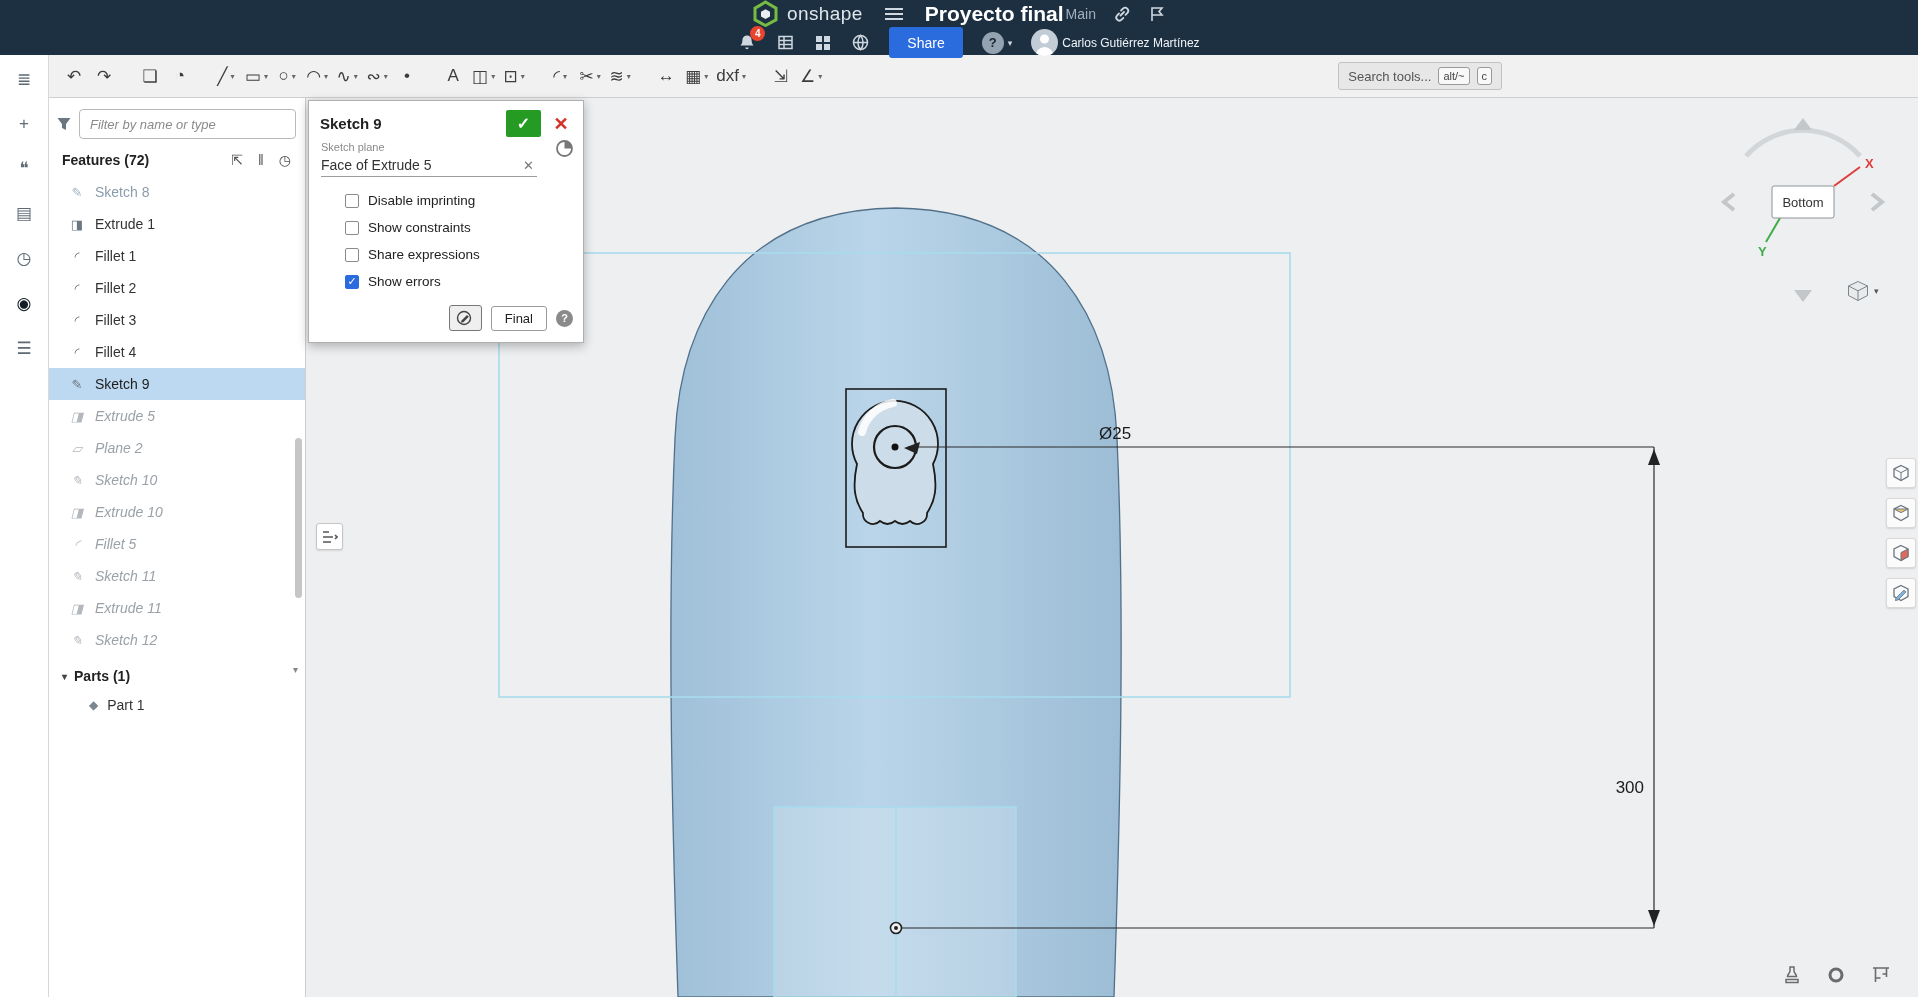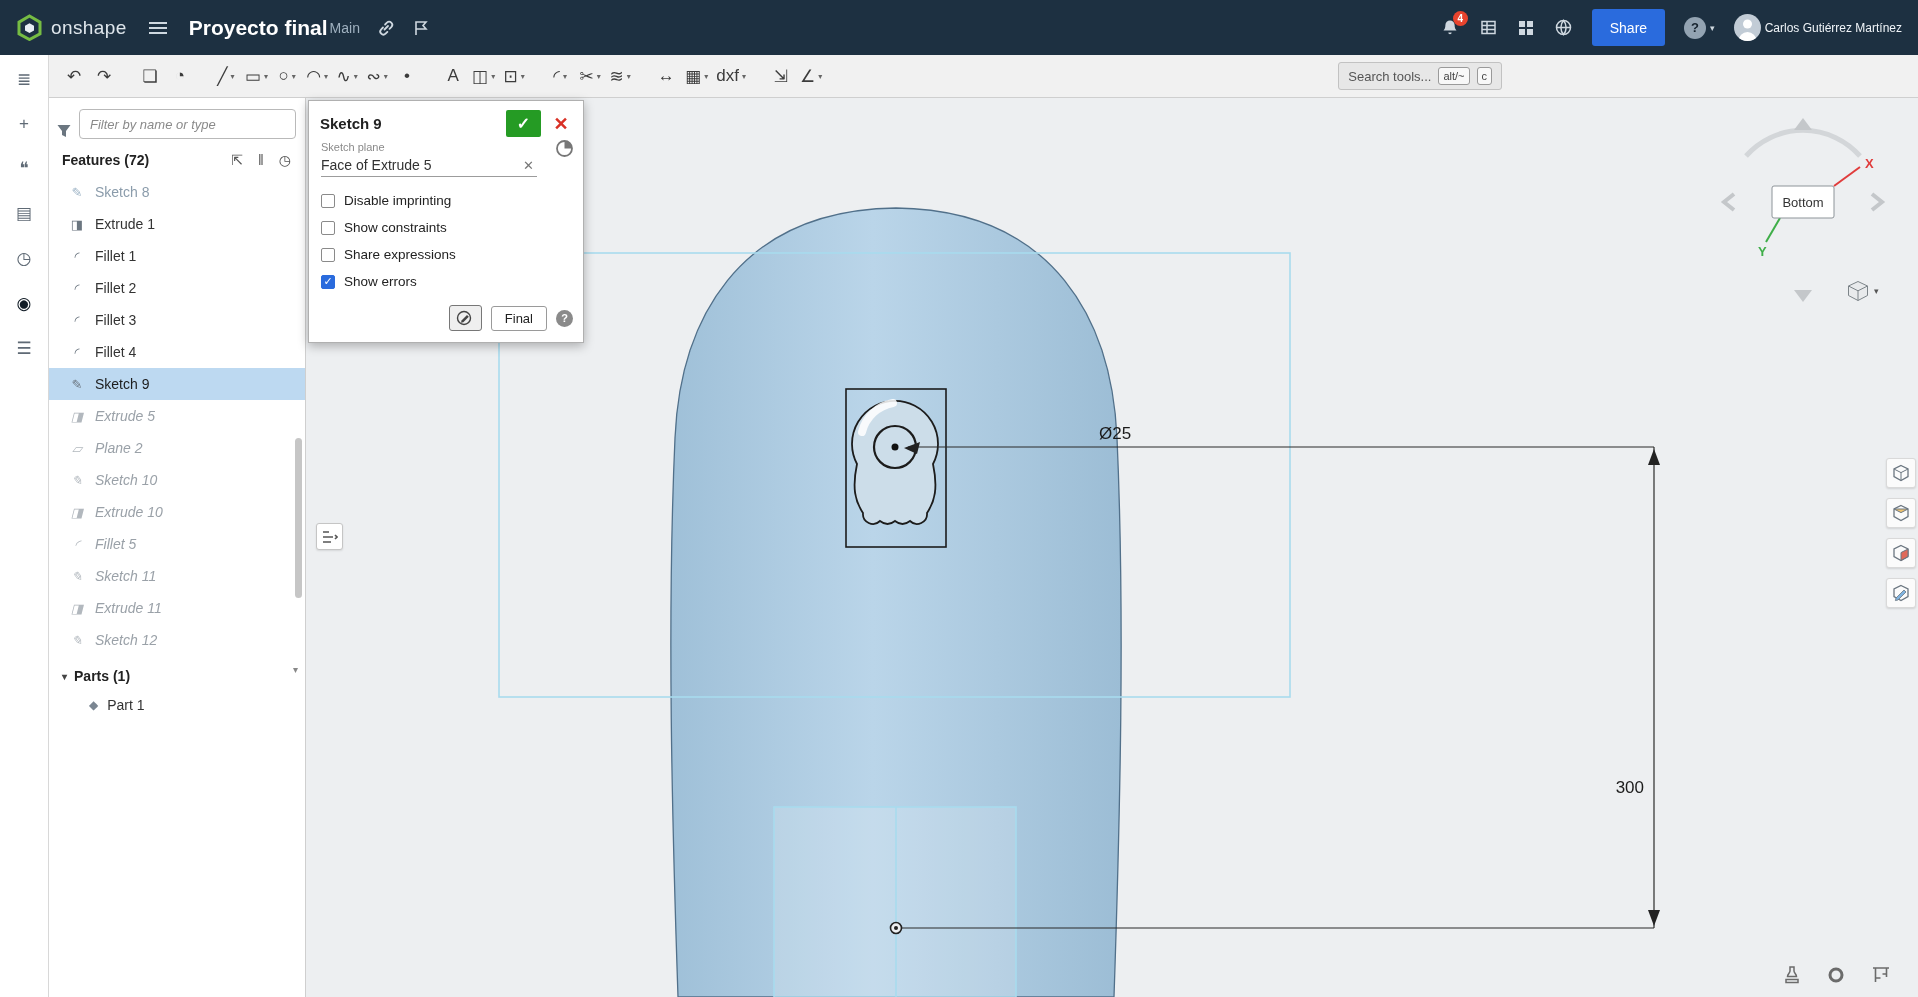--- a/index.html
+++ b/index.html
@@ -1,35 +1,35 @@
 <!DOCTYPE html>
 <html><head>
 <meta charset="utf-8">
 <style>
   * { margin:0; padding:0; box-sizing:border-box; }
   html,body { width:1918px; height:997px; overflow:hidden; background:#edeff1;
               font-family:"Liberation Sans", sans-serif; }
 
   
   .topbar { position:absolute; top:0; left:0; width:1918px; height:55px; background:#1d3041;
-            display:flex; align-items:center; justify-content:space-between; padding:0 16px; z-index:50; }
+            display:flex; align-items:center; justify-content:space-between; padding:0 16px; z-index:50;flex-direction:column; }
   .tb-left, .tb-right { display:flex; align-items:center; }
   .logo-text { color:#dfe6ec; font-size:19px; font-weight:500; letter-spacing:.4px; margin-left:8px; }
   .hamburger { display:flex; flex-direction:column; gap:3px; margin-left:22px; cursor:pointer; }
   .hamburger i { display:block; width:18px; height:2px; background:#cfd8e0; }
   .doc-title { color:#ffffff; font-size:21px; font-weight:bold; margin-left:22px; }
   .ws-label { color:#9fb0bf; font-size:14px; margin-left:2px; }
   .tb-ic { margin-left:16px; display:flex; align-items:center; cursor:pointer; }
   .tb-right > * { margin-left:19px; }
   .bell-wrap { position:relative; }
   .badge { position:absolute; top:-7px; right:-8px; min-width:15px; height:15px; border-radius:8px;
            background:#e8442e; color:#fff; font-size:10px; font-weight:bold; display:flex;
            align-items:center; justify-content:center; padding:0 3px; }
   .share-btn { background:#2a6bdd; color:#fff; font-size:14px; border:none; border-radius:3px;
-               height:37px; padding:0 18px; cursor:pointer; }
+               height:31px; padding:0 18px; cursor:pointer; }
   .help-wrap { display:flex; align-items:center; gap:4px; cursor:pointer; }
   .help-circle { width:22px; height:22px; border-radius:50%; background:#93a3b2; color:#16222e;
                  font-size:13px; font-weight:bold; display:flex; align-items:center; justify-content:center; }
   .caret { font-size:9px; color:#cfd8e0; }
   .avatar { width:27px; height:27px; border-radius:50%; background:#c2ccd6; display:flex;
             align-items:flex-end; justify-content:center; overflow:hidden; }
   .user-name { color:#f0f4f8; font-size:12px; margin-left:4px; }
 
   
   .toolbar { position:absolute; top:55px; left:49px; right:0; height:43px; background:#f1f1f1;
@@ -49,21 +49,21 @@
   
   .leftstrip { position:absolute; top:55px; left:0; bottom:0; width:49px; background:#fff;
                border-right:1px solid #d8d8d8; display:flex; flex-direction:column; align-items:center;
                padding-top:14px; gap:24px; z-index:21; }
   .strip-icon { font-size:17px; color:#5f6a75; cursor:pointer; }
   .strip-icon.active { color:#111c26; }
 
   
   .sidebar { position:absolute; top:98px; left:49px; bottom:0; width:257px; background:#fff;
              border-right:1px solid #cfcfcf; z-index:10; }
-  .filter-row { display:flex; align-items:flex-end; gap:7px; padding:11px 9px 9px 7px; }
+  .filter-row { display:flex; align-items:center; gap:7px; padding:11px 9px 9px 7px; }
   .filter-input { flex:1; height:30px; border:1px solid #b9b9b9; border-radius:4px; padding:0 10px;
                   font-size:13px; color:#444; font-family:"Liberation Sans",sans-serif; }
   .filter-input::placeholder { font-style:italic; color:#8a8a8a; }
   .features-header { display:flex; align-items:center; padding:4px 14px 8px 13px; }
   .fh-title { font-weight:bold; font-size:14px; color:#222; }
   .fh-icons { margin-left:auto; display:flex; gap:15px; }
   .fh-ic { font-size:14px; color:#555; cursor:pointer; }
   .feat-list { position:relative; }
   .feat { display:flex; align-items:center; height:32px; padding-left:20px; gap:10px;
           font-size:14px; color:#333; cursor:pointer; }
@@ -113,21 +113,21 @@
             display:flex; align-items:center; justify-content:center; font-size:16px; font-weight:bold;
             cursor:pointer; }
   .btn-cancel { width:28px; height:27px; color:#d93025; font-size:18px; font-weight:bold;
                 display:flex; align-items:center; justify-content:center; cursor:pointer; }
   .dlg-clock { position:absolute; right:9px; top:38px; cursor:pointer; }
   .plane-group { margin:0 46px 6px 12px; }
   .plane-label { font-size:11px; color:#8a8a8a; }
   .plane-value-row { display:flex; align-items:center; border-bottom:1px solid #9c9c9c; padding:4px 0 3px; }
   .plane-value { font-size:14px; color:#333; flex:1; }
   .plane-clear { color:#777; font-size:13px; cursor:pointer; padding:0 3px; }
-  .cb-list { padding:4px 0 2px; }
+  .cb-list { padding:4px 0 2px;margin-left:24px; }
   .cb-row { display:flex; align-items:center; gap:9px; padding:6px 12px; font-size:13.5px; color:#222;
             cursor:pointer; }
   .cb { width:14px; height:14px; border:1px solid #8a8a8a; border-radius:2px; background:#fff;
         display:flex; align-items:center; justify-content:center; font-size:11px; }
   .cb.checked { background:#2a6bdd; border-color:#2a6bdd; color:#fff; }
   .cb.checked::after { content:"✓"; }
   .dlg-footer { display:flex; align-items:center; justify-content:flex-end; gap:9px; padding:8px 10px 11px; }
   .sketch-toggle { width:33px; height:26px; border:1px solid #777; border-radius:3px; background:#efefef;
                    display:flex; align-items:center; justify-content:center; cursor:pointer; }
   .btn-final { border:1px solid #9a9a9a; border-radius:3px; background:#fff; padding:4px 13px;

